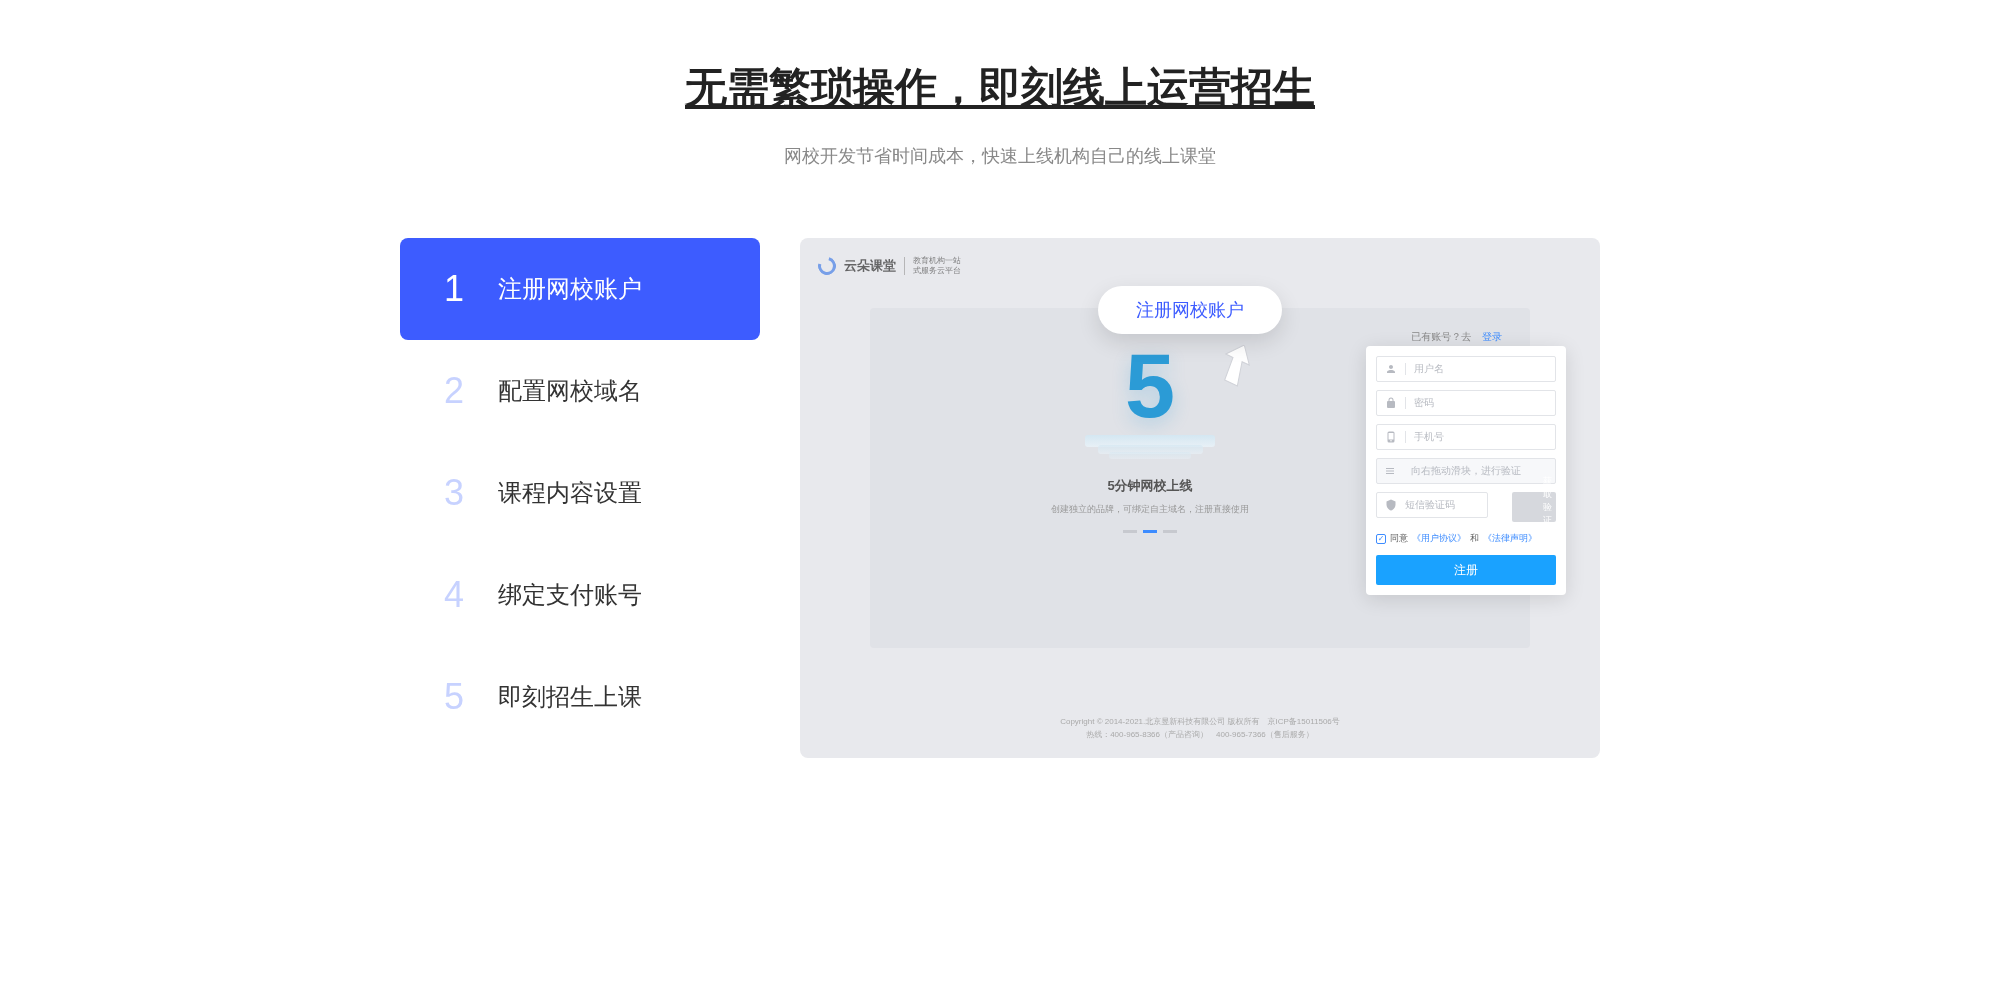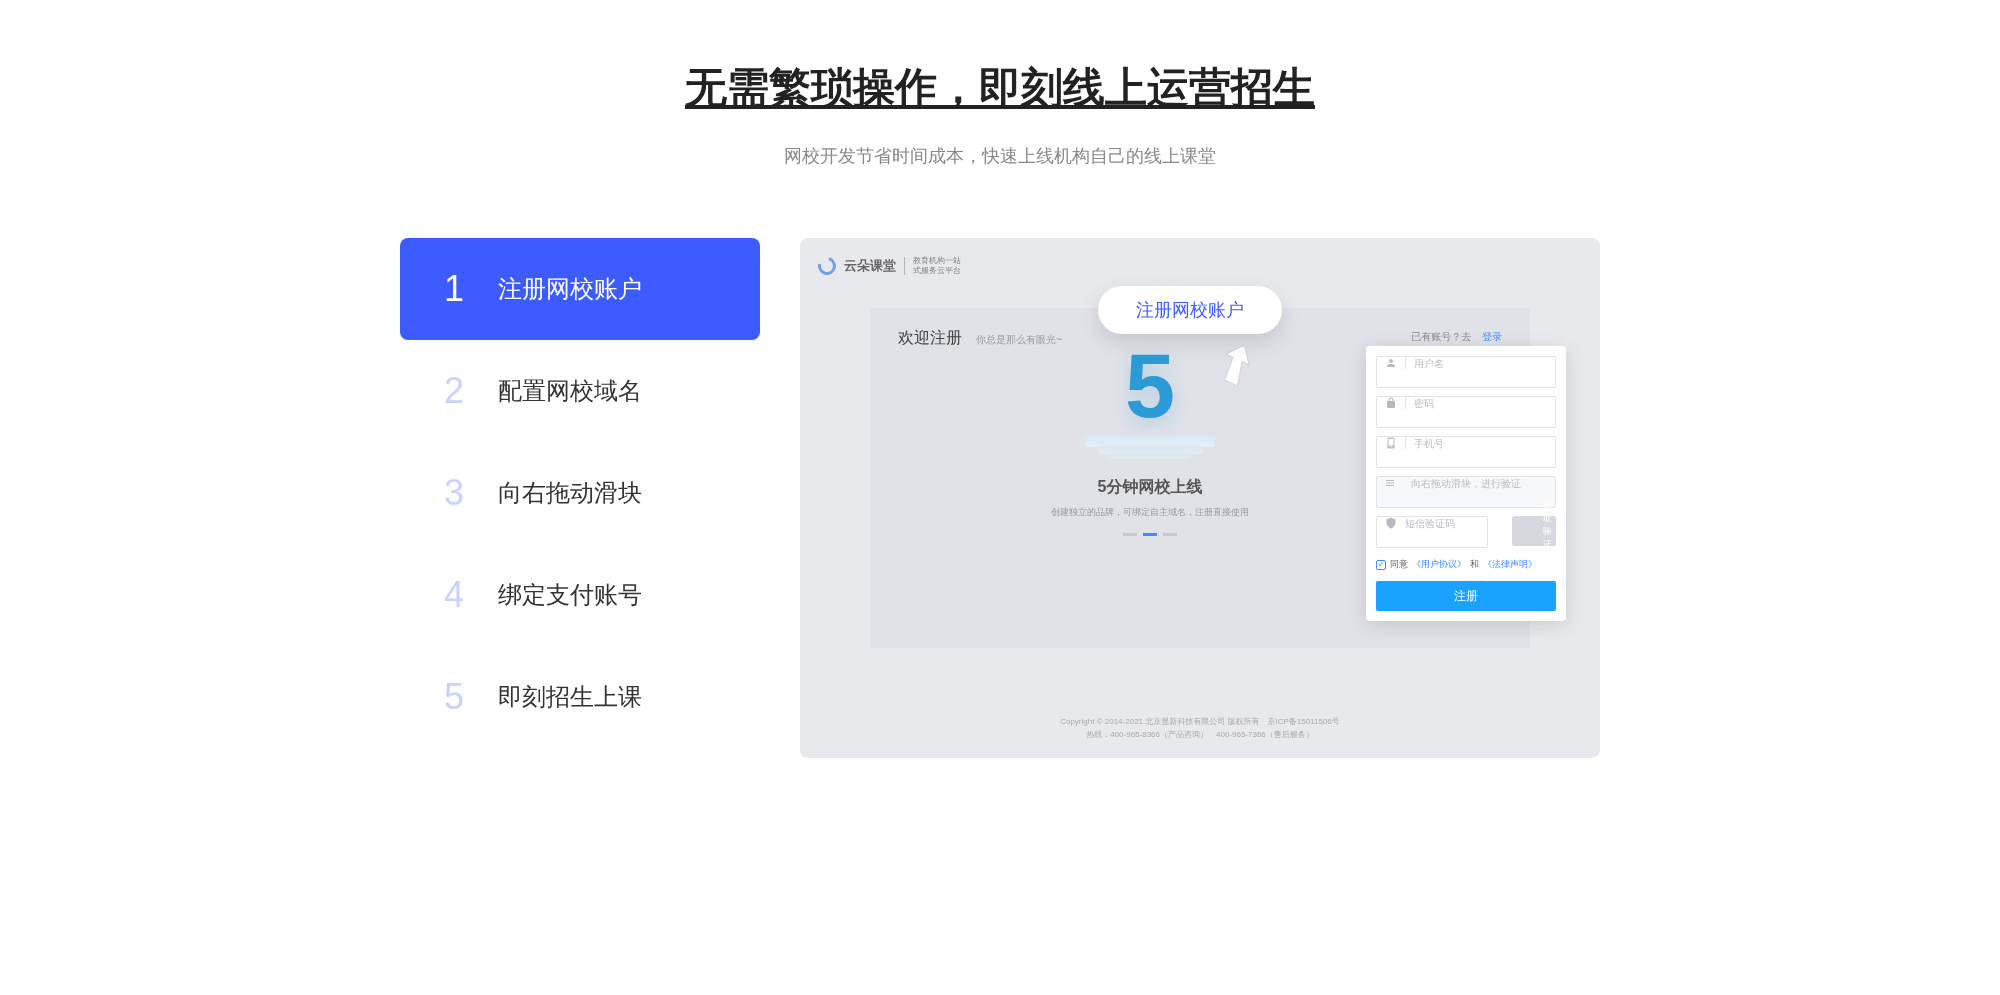--- a/index.html
+++ b/index.html
@@ -157,21 +157,21 @@
     .platform-shadow {
       width: 130px;
       height: 12px;
       margin-top: 10px;
       border-radius: 3px;
       background: linear-gradient(#d4e7f2, #e8f0f6);
     }
     .platform-shadow.s2 { width: 105px; height: 9px; margin-top: -2px; opacity: .7; }
     .platform-shadow.s3 { width: 82px; height: 7px; margin-top: -2px; opacity: .5; }
     .five-min-text {
-      font-size: 16px;
+      font-size: 13px;
       font-weight: 600;
       color: #555;
       margin-top: 18px;
     }
     .five-min-sub {
       font-size: 9px;
       color: #999;
       margin-top: 8px;
     }
     .indicator {
@@ -210,25 +210,26 @@
       top: 108px;
       right: 34px;
       width: 200px;
       background: #fff;
       border-radius: 4px;
       padding: 10px;
       box-shadow: 0 4px 20px rgba(0,0,0,.12);
       z-index: 4;
     }
     .form-input {
-      height: 32px;
+      height: 26px;
       border: 1px solid #e2e4e8;
       border-radius: 2px;
       display: flex;
-      padding: 0 8px;
+      align-items: center;
+      padding: 8px 8px;
       margin-bottom: 8px;
       gap: 8px;
     }
     .form-input .ic {
       width: 12px;
       height: 12px;
       color: #b7bac1;
       flex-shrink: 0;
     }
     .form-input .ic svg { width: 100%; height: 100%; display: block; }
@@ -312,21 +313,21 @@
     <div class="step-item active">
       <span class="step-number">1</span>
       <span class="step-label">注册网校账户</span>
     </div>
     <div class="step-item">
       <span class="step-number">2</span>
       <span class="step-label">配置网校域名</span>
     </div>
     <div class="step-item">
       <span class="step-number">3</span>
-      <span class="step-label">向右拖动滑块</span>
+      <span class="step-label">课程内容设置</span>
     </div>
     <div class="step-item">
       <span class="step-number">4</span>
       <span class="step-label">绑定支付账号</span>
     </div>
     <div class="step-item">
       <span class="step-number">5</span>
       <span class="step-label">即刻招生上课</span>
     </div>
   </div>
@@ -335,24 +336,20 @@
     <div class="preview-header">
       <div class="logo-icon"></div>
       <div class="logo-text">云朵课堂</div>
       <div>
         <div class="logo-tag">教育机构一站</div>
         <div class="logo-tag">式服务云平台</div>
       </div>
     </div>
 
     <div class="preview-inner">
-      <div class="welcome-row">
-        <span class="welcome-title">欢迎注册</span>
-        <span class="welcome-sub">你总是那么有眼光~</span>
-      </div>
       <div class="login-hint">
         <span>已有账号？去</span>
         <span class="login-link">登录</span>
       </div>
     </div>
 
     <div class="big-5-area">
       <div class="big-5">5</div>
       <div class="platform-shadow"></div>
       <div class="platform-shadow s2"></div>

